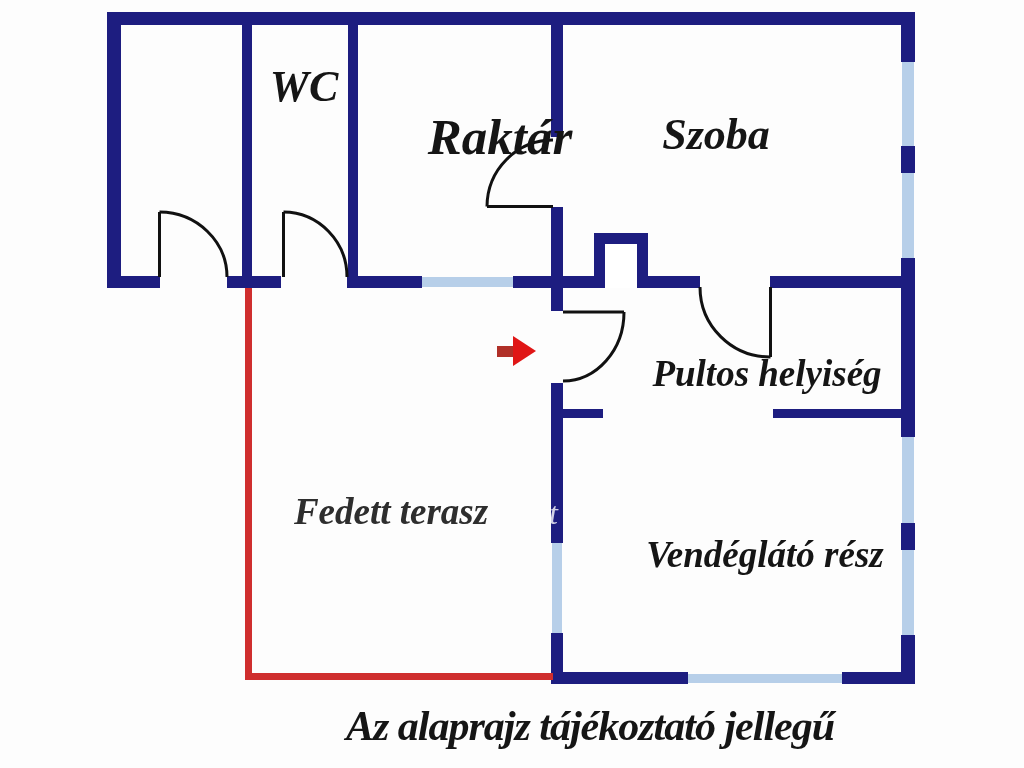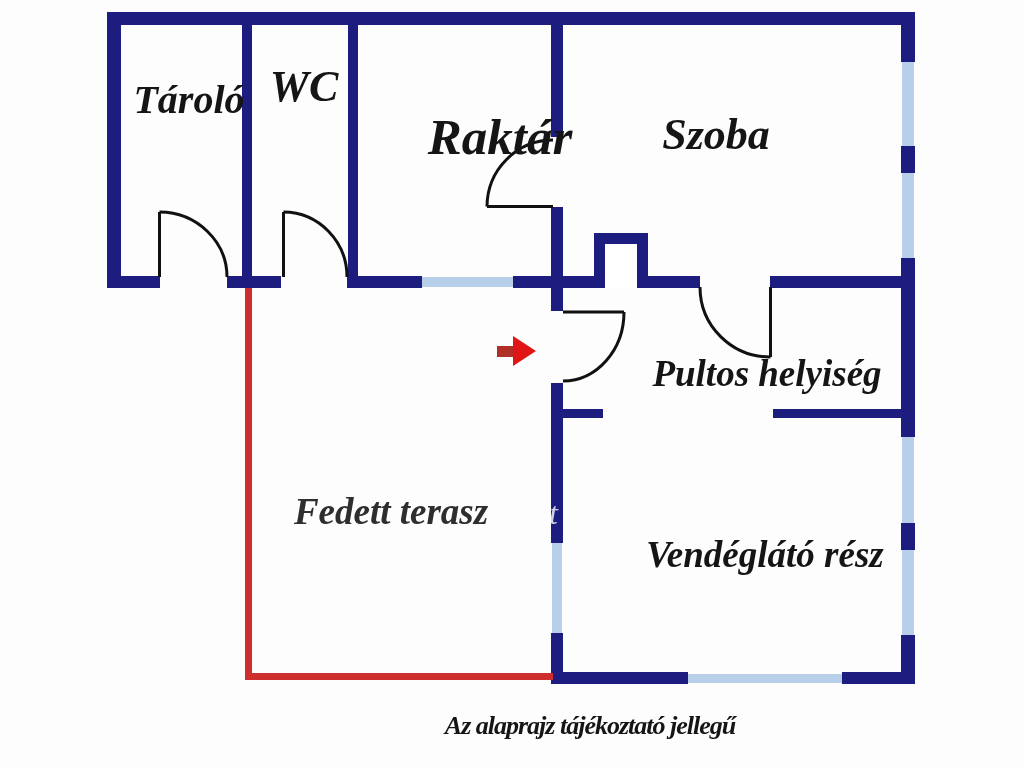--- a/index.html
+++ b/index.html
@@ -39,21 +39,21 @@
   }
   .lbl-tarolo    {left:189px;top:99px;  font-size:40px;}
   .lbl-wc        {left:304px;top:86px;  font-size:44px;}
   .lbl-raktar    {left:500px;top:137px; font-size:51px;}
   .lbl-szoba     {left:716px;top:134px; font-size:44px;}
   .lbl-pultos    {left:767px;top:373px; font-size:37px;}
   .lbl-fedett    {left:391px;top:511px; font-size:37px; color:#2e2e2e;}
   .lbl-vendeglato{left:765px;top:554px; font-size:37px;}
   .caption{
     position:absolute;left:590px;top:726px;transform:translate(-50%,-50%);
-    font-style:italic;font-weight:700;font-size:26px;letter-spacing:-1px;
+    font-style:italic;font-weight:700;font-size:42px;letter-spacing:-1px;
     color:var(--color-text);white-space:nowrap;z-index:4;
   }
   .watermark-letter{
     position:absolute;left:549px;top:495px;width:16px;
     font-style:italic;font-size:32px;color:rgba(255,255,255,0.8);
     z-index:5;
   }
 </style>
 </head>
 <body>
@@ -115,21 +115,20 @@
 
     <path class="door" d="M770.5,287 L770.5,357"></path>
     <path class="door" d="M700,287 A70,70 0 0 0 770.5,357"></path>
 
     <path class="redline" d="M248.5,288 L248.5,676.5 L553,676.5"></path>
 
     <rect class="arrow-stem" x="497" y="346" width="18" height="11"></rect>
     <polygon class="arrow-head" points="513,336 536,351 513,366"></polygon>
   </svg>
 
-  <span class="room-label lbl-tarolo">Tároló</span>
   <span class="room-label lbl-wc">WC</span>
   <span class="room-label lbl-raktar">Raktár</span>
   <span class="room-label lbl-pultos">Pultos helyiség</span>
   <span class="room-label lbl-szoba">Szoba</span>
   <span class="room-label lbl-vendeglato">Vendéglátó rész</span>
   <span class="room-label lbl-fedett">Fedett terasz</span>
 
   <span class="watermark-letter">t</span>
 
   <div class="caption">Az alaprajz tájékoztató jellegű</div>

